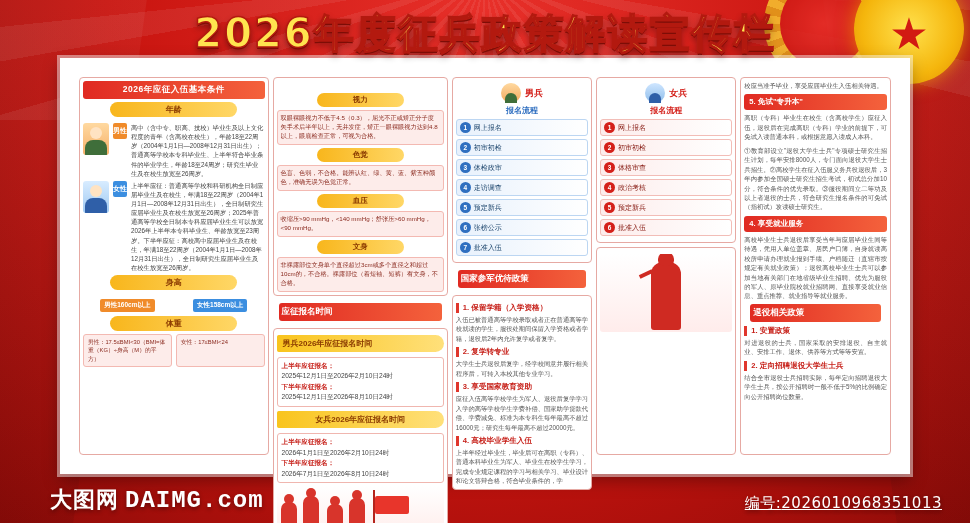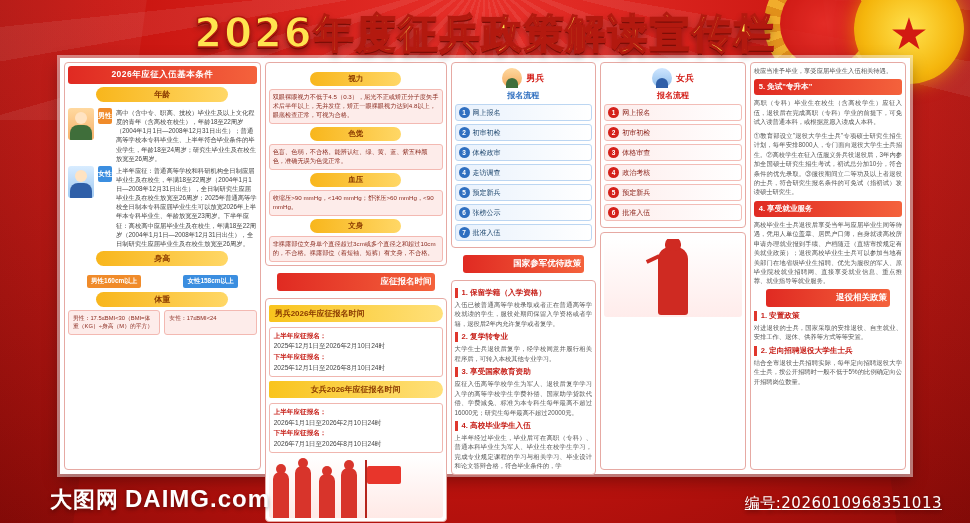--- a/index.html
+++ b/index.html
@@ -57,21 +57,21 @@
     color:#ffe44f;
     -webkit-text-stroke: 1.5px #b3190f;
     text-shadow: 0 2px 0 #7d0d06, 0 4px 7px rgba(0,0,0,.45);
   }
 
   
   .board {
     position:absolute; left:60px; top:58px; width:850px; height:416px;
     background:#ffffff;
     box-shadow: 0 0 0 3px rgba(255,255,255,.45), 0 6px 16px rgba(0,0,0,.35);
-    display:flex; gap:4px; padding:4px; z-index:5;
+    display:flex; gap:4px; padding:19px; z-index:5;
   }
   .col { display:flex; flex-direction:column; gap:4px; }
   .col1 { width:200px; }
   .col2 { width:185px; }
   .col3 { width:148px; }
   .col4 { width:148px; }
   .col5 { width:159px; }
 
   
   .panel {
@@ -167,22 +167,22 @@
     border-left:3px solid #e0362c; padding-left:4px; margin-bottom:2px;
   }
   .sec-body { font-size:6.3px; line-height:1.5; color:#555; text-align:justify;}
   .sec-title.on-red {
     background:linear-gradient(90deg,#e02a22,#f4623c); color:#fff;
     border:none; border-radius:3px; padding:3px 5px; margin-bottom:3px;
   }
 
   .band {
     background:linear-gradient(90deg,#e02a22,#f4623c); color:#fff;
-    font-size:8.5px; font-weight:bold; text-align:right;
-    padding:3px; border-radius:3px; margin:3px 12px;
+    font-size:8.5px; font-weight:bold; text-align:left;
+    padding:3px; border-radius:3px; margin:3px 6px;
   }
 
   .date-box {
     border:1px solid #f0b6af; border-radius:3px; padding:3px 4px; margin-top:3px;
     font-size:6.6px; line-height:1.6; color:#444;
   }
   .date-box b { color:#c7211a; }
 
   .soldiers {
     position:relative; height:62px; margin-top:3px;
@@ -203,40 +203,40 @@
   }
   .soldier-art .fig {
     position:absolute; left:50%; transform:translateX(-50%); bottom:2px;
     width:30px; height:68px; background:#cf2a22; border-radius:12px 12px 3px 3px;
   }
   .soldier-art .fig:before{content:"";position:absolute;left:7px;top:-10px;width:16px;height:14px;border-radius:50% 50% 40% 40%;background:#cf2a22;}
   .soldier-art .fig:after{content:"";position:absolute;left:-12px;top:10px;width:14px;height:4px;background:#cf2a22;transform:rotate(-25deg);}
   .vital-hd {
     background:linear-gradient(90deg,#f8b61c,#ffd766); color:#8a3a00;
     font-size:7.5px; font-weight:bold; text-align:center; border-radius:9px;
-    padding:2px; width:52%; margin:6px auto 3px;
+    padding:2px; width:52%; margin:12px auto 3px;
   }
   .vital-txt { font-size:6.2px; line-height:1.45; color:#8a2a1f; background:#fdecea;
     border:1px solid #f3b9b2; border-radius:3px; padding:3px; }
 
   .two-col { display:flex; gap:4px; }
   .two-col > div { flex:1; }
   .mini-tag {
     display:inline-block; background:#f08b2a; color:#fff; font-size:6.5px;
     font-weight:bold; border-radius:2px; padding:2px 4px;
   }
   .mini-tag.f { background:#3b8ee0; }
 
   
   .footer { position:absolute; left:0; right:0; bottom:0; height:52px; z-index:6;}
   .watermark {
     position:absolute; left:50px; bottom:8px; color:#fff;
     font-size:24px; font-weight:bold; letter-spacing:1px;
     text-shadow:0 2px 4px rgba(0,0,0,.4);
-    font-family:Liberation Sans, sans-serif;
+    font-family:Liberation Mono, monospace;
   }
   .watermark .cn { font-size:22px; margin-right:6px; }
   .code {
     position:absolute; right:28px; bottom:10px; color:#fff;
     font-size:15px; letter-spacing:.5px;
     text-shadow:0 2px 4px rgba(0,0,0,.4);
     font-family:"DejaVu Sans", sans-serif;
     text-decoration:underline;
   }
 </style>

